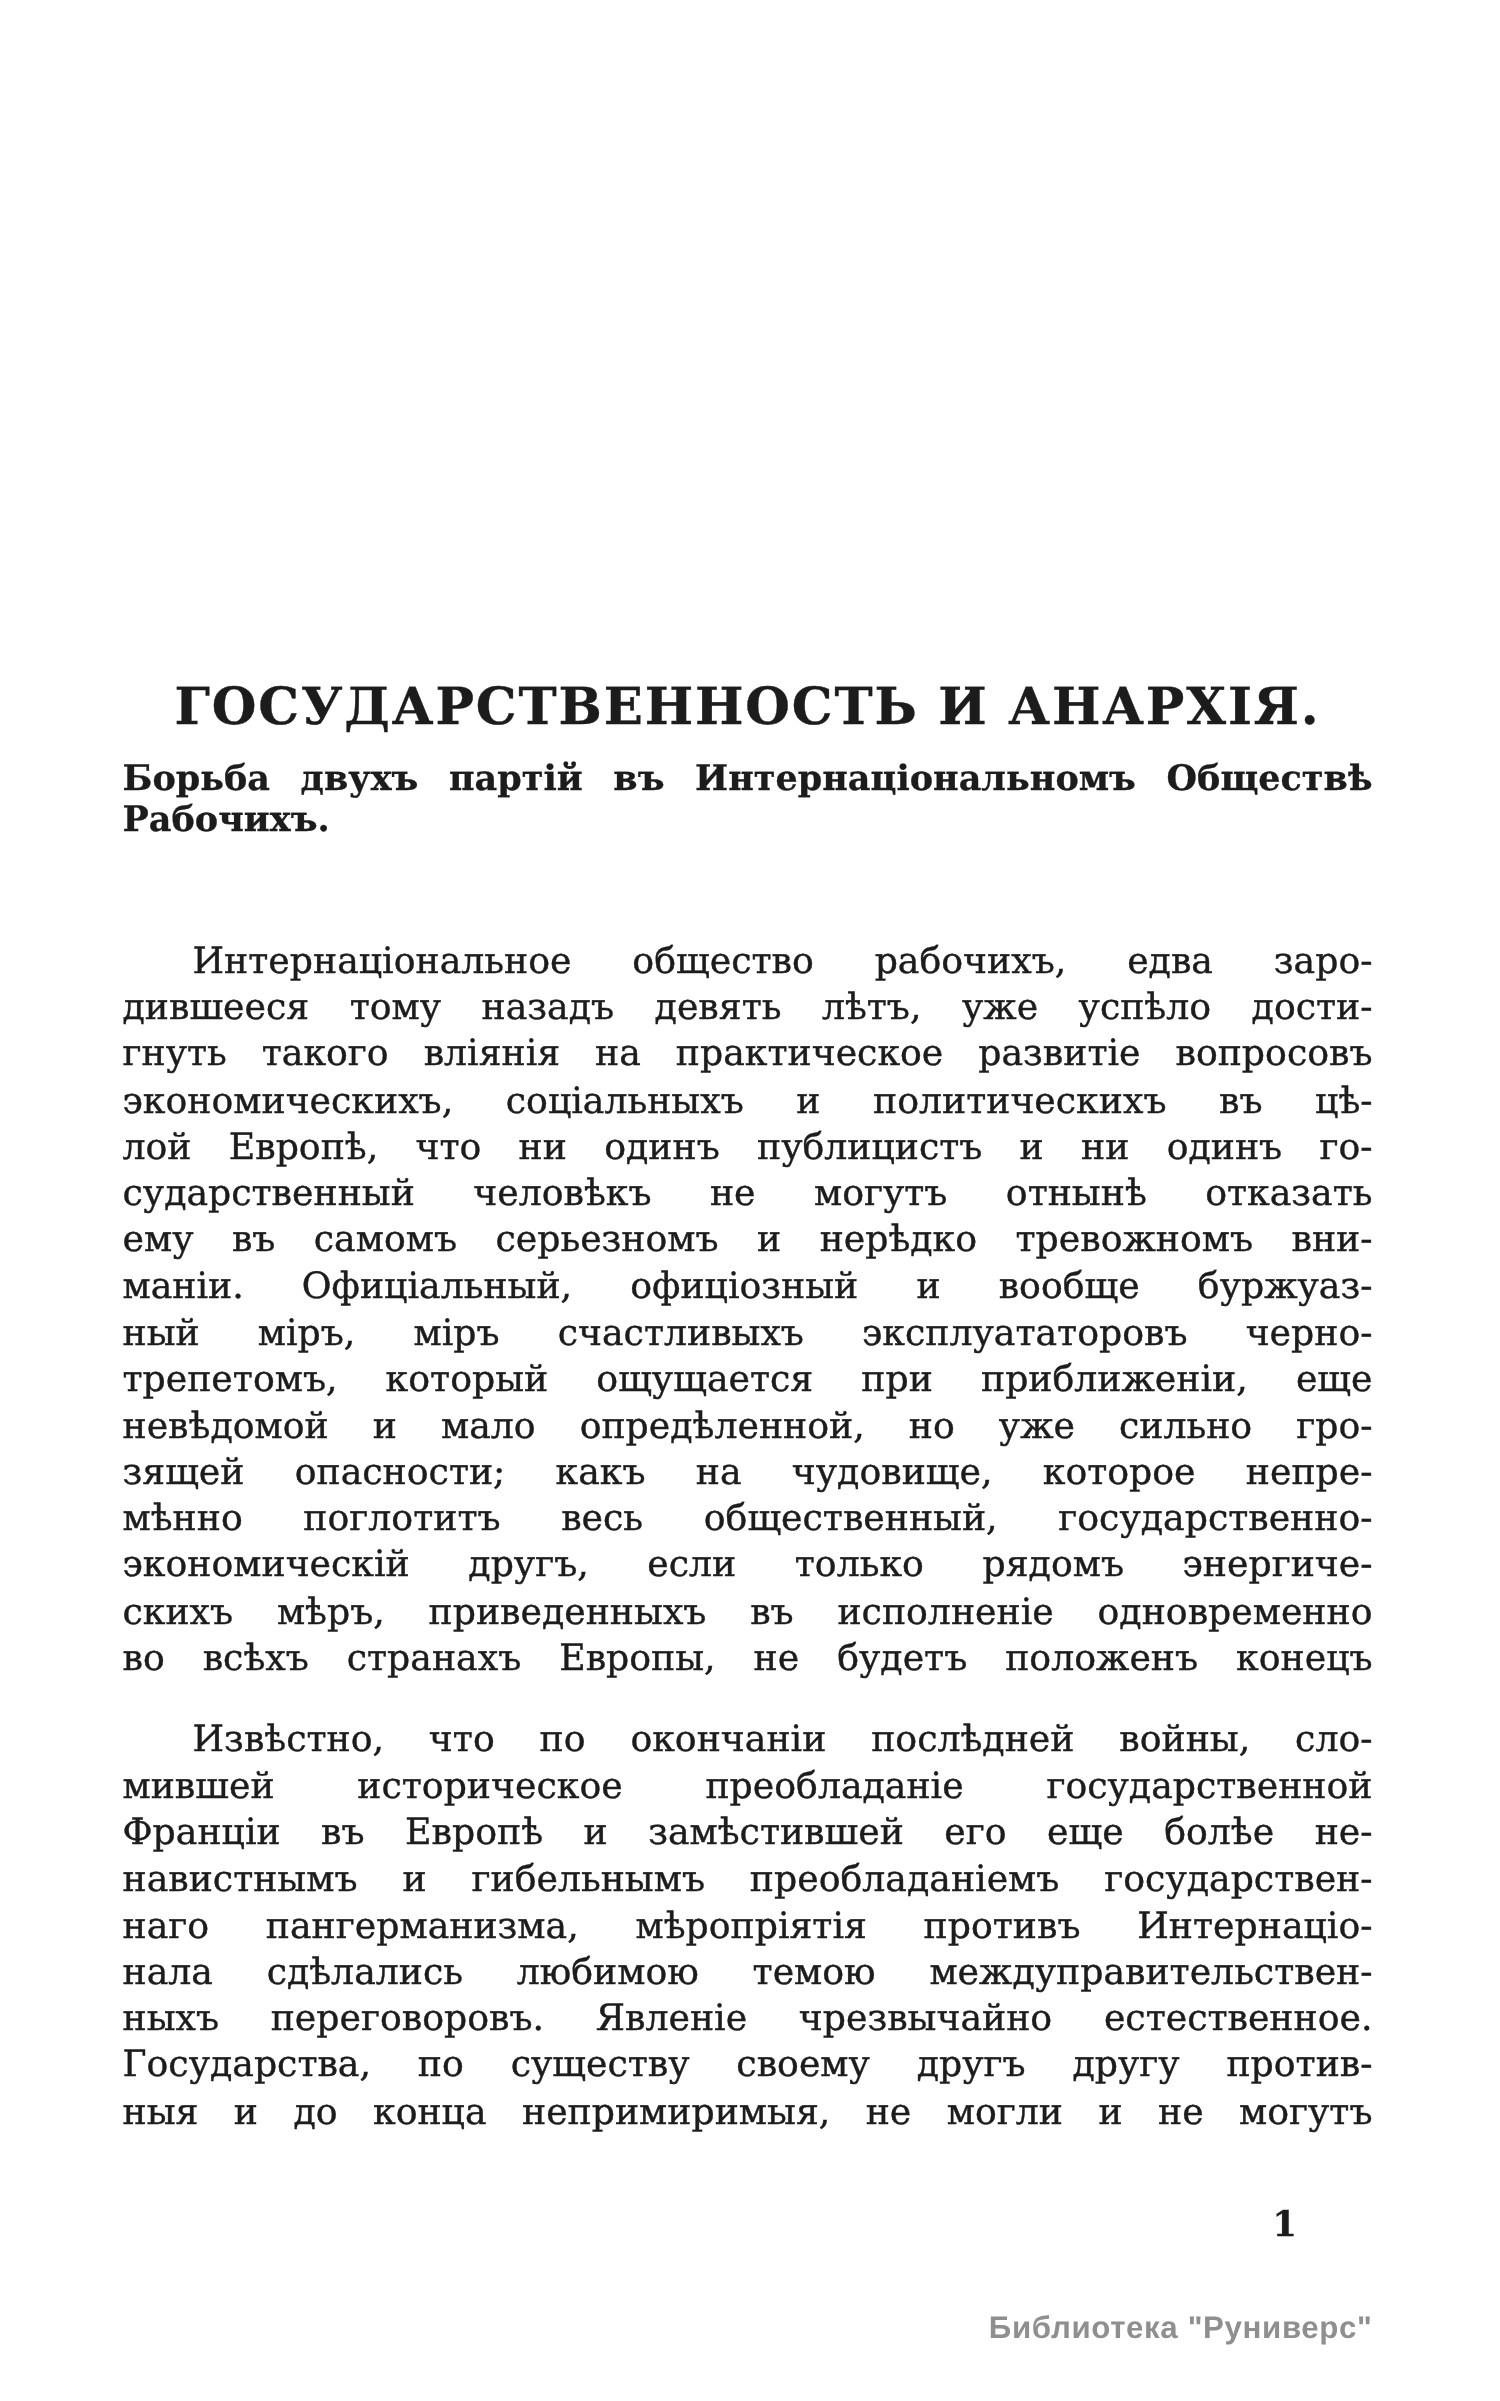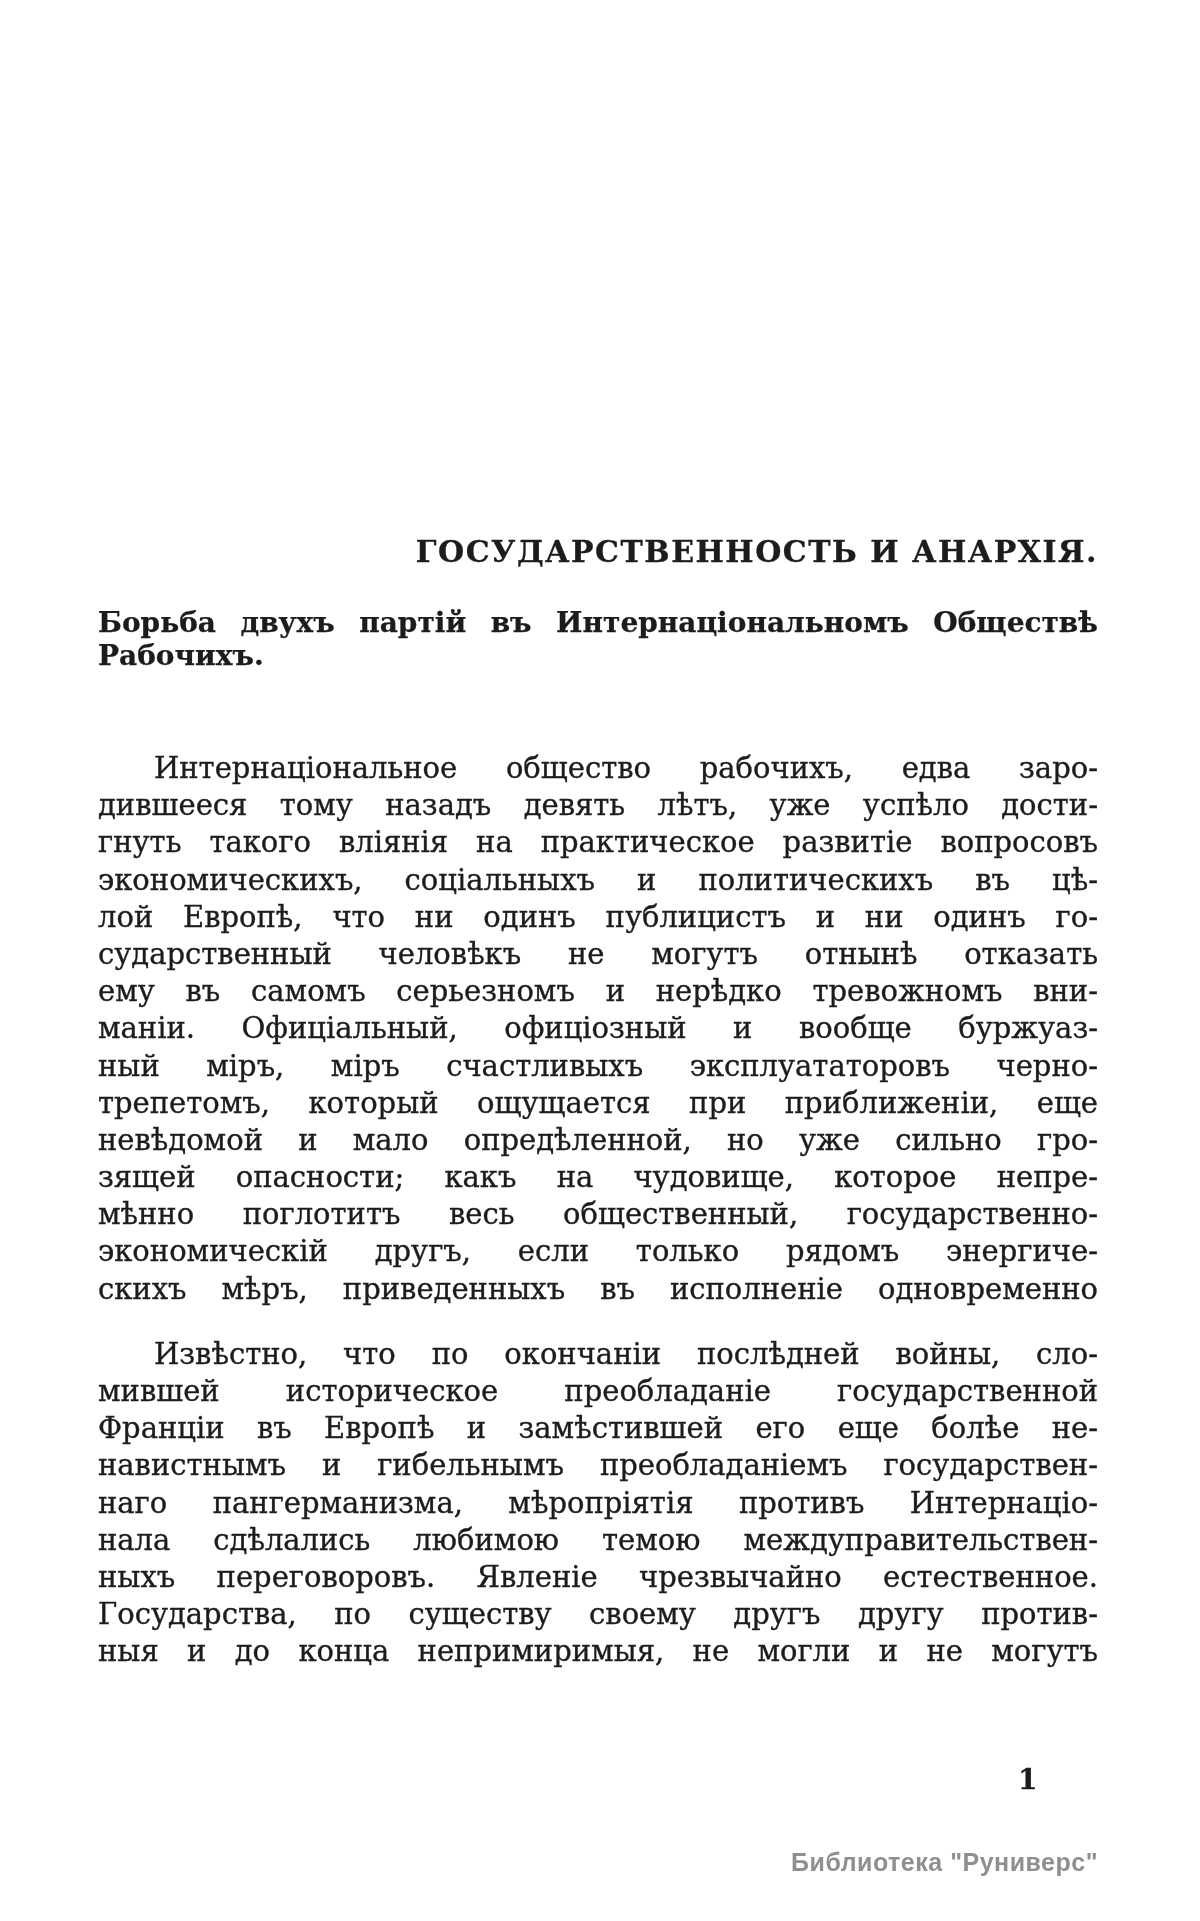--- a/index.html
+++ b/index.html
@@ -9,22 +9,22 @@
     position:relative;overflow:hidden;
     font-family:"DejaVu Serif",serif;
   }
   .scan-page{
     position:absolute;inset:0;
     background:var(--paper,#ffffff);
     color:var(--ink,#1c1c1c);
   }
   .title{
     position:absolute;top:514px;left:98px;width:1000px;
-    text-align:right;
-    font-size:30px;font-weight:bold;letter-spacing:1.5px;
+    text-align:center;
+    font-size:41px;font-weight:bold;letter-spacing:1.5px;
     -webkit-text-stroke:0.3px currentColor;
     white-space:nowrap;
   }
   .subtitle{
     position:absolute;top:606px;left:98px;width:1000px;
     font-size:28px;font-weight:bold;
     text-align:justify;text-align-last:justify;
     -webkit-text-stroke:0.25px currentColor;
   }
   .body-text{
@@ -68,20 +68,21 @@
         <div class="text-line">сударственный человѣкъ не могутъ отнынѣ отказать</div>
         <div class="text-line">ему въ самомъ серьезномъ и нерѣдко тревожномъ вни-</div>
         <div class="text-line">маніи. Офиціальный, офиціозный и вообще буржуаз-</div>
         <div class="text-line">ный міръ, міръ счастливыхъ эксплуататоровъ черно-</div>
         <div class="text-line">трепетомъ, который ощущается при приближеніи, еще</div>
         <div class="text-line">невѣдомой и мало опредѣленной, но уже сильно гро-</div>
         <div class="text-line">зящей опасности; какъ на чудовище, которое непре-</div>
         <div class="text-line">мѣнно поглотитъ весь общественный, государственно-</div>
         <div class="text-line">экономическій другъ, если только рядомъ энергиче-</div>
         <div class="text-line">скихъ мѣръ, приведенныхъ въ исполненіе одновременно</div>
+        <div class="text-line">во всѣхъ странахъ Европы, не будетъ положенъ конецъ</div>
       </div>
       <div>
         <div class="text-line indent">Извѣстно, что по окончаніи послѣдней войны, сло-</div>
         <div class="text-line">мившей историческое преобладаніе государственной</div>
         <div class="text-line">Франціи въ Европѣ и замѣстившей его еще болѣе не-</div>
         <div class="text-line">навистнымъ и гибельнымъ преобладаніемъ государствен-</div>
         <div class="text-line">наго пангерманизма, мѣропріятія противъ Интернаціо-</div>
         <div class="text-line">нала сдѣлались любимою темою междуправительствен-</div>
         <div class="text-line">ныхъ переговоровъ. Явленіе чрезвычайно естественное.</div>
         <div class="text-line">Государства, по существу своему другъ другу против-</div>

